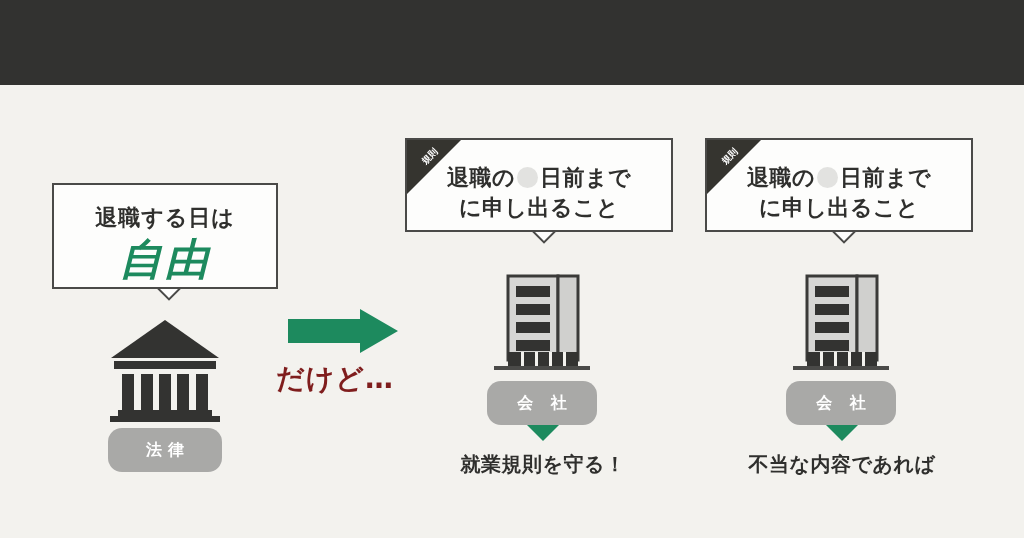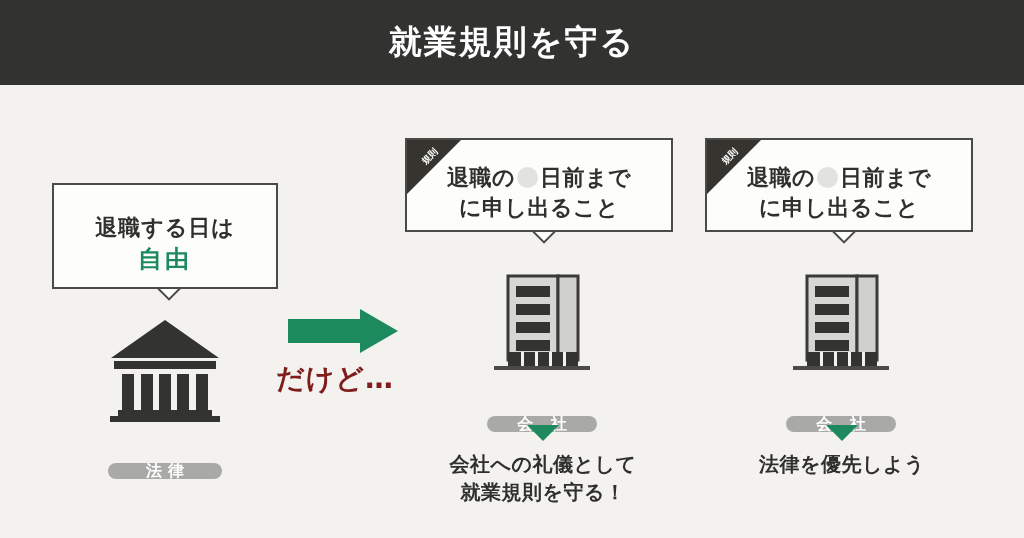--- a/index.html
+++ b/index.html
@@ -89,27 +89,28 @@
     height: 106px;
   }
   .free-line1 {
     font-size: 22px;
     font-weight: bold;
     letter-spacing: 1px;
     line-height: 1.25;
     font-family: "DejaVu Sans", "Liberation Sans", sans-serif;
   }
   .free-line2 {
-    font-size: 24px;
+    font-size: 43px;
     font-weight: bold;
     color: #1d8a5e;
     letter-spacing: 3px;
     line-height: 1.15;
     margin-top: 4px;
     font-family: "DejaVu Sans", "Liberation Sans", sans-serif;
+    font-style: italic;
   }
   #bubble-free .bubble-tail {
     left: 98px;
     top: 104px;
   }
 
   
   .rule-bubble {
     width: 268px;
     height: 94px;
@@ -190,33 +191,32 @@
     width: 104px;
     height: 106px;
   }
   #company-icon-1 { left: 490px; }
   #company-icon-2 { left: 789px; }
   .company-icon svg { display: block; }
 
   
   .pill {
     position: absolute;
-    height: 16px;
+    height: 44px;
     border-radius: 14px;
     background: #a9a9a7;
     color: #ffffff;
     display: flex;
     align-items: center;
     justify-content: center;
     font-size: 16px;
     font-weight: bold;
     letter-spacing: 6px;
     text-indent: 6px;
     font-family: "DejaVu Sans", "Liberation Sans", sans-serif;
-    margin-top: 35px;
   }
   #pill-law     { left: 108px; top: 428px; width: 114px; }
   #pill-company-1 { left: 487px; top: 381px; width: 110px; }
   #pill-company-2 { left: 786px; top: 381px; width: 110px; }
 
   
   #big-arrow {
     position: absolute;
     left: 288px;
     top: 309px;
@@ -264,21 +264,20 @@
   #conclusion-1 { left: 393px; }
   #conclusion-2 { left: 692px; }
   .conclusion .ln { display: block; white-space: nowrap; }
 </style>
 </head>
 <body>
 
 <div id="stage">
 
   <div class="header-bar"></div>
-  <div class="header-title">就業規則を守る</div>
 
   <div class="bubble" id="bubble-free">
     <div class="bubble-text">
       <div class="free-line1">退職する日は</div>
       <div class="free-line2">自由</div>
     </div>
     <div class="bubble-tail"></div>
   </div>
 
   <div id="law-icon">
@@ -329,21 +328,20 @@
       <rect x="45" y="84" width="3" height="14" fill="#f3f2ee"></rect>
       <rect x="59" y="84" width="3" height="14" fill="#f3f2ee"></rect>
       <rect x="73" y="84" width="3" height="14" fill="#f3f2ee"></rect>
       <rect x="4" y="98" width="96" height="4" fill="#4a4a48"></rect>
     </svg>
   </div>
   <div class="pill" id="pill-company-1">会 社</div>
 
   <div class="down-tri" id="down-tri-1"></div>
   <div class="conclusion" id="conclusion-1">
-    <span class="ln">会社への礼儀として</span>
     <span class="ln">就業規則を守る！</span>
   </div>
 
   <div class="bubble rule-bubble" id="bubble-rule-2">
     <div class="bubble-text">
       <div class="rule-text">
         <span class="ln"><span>退職の</span><span class="blank-dot"></span><span>日前まで</span></span>
         <span class="ln">に申し出ること</span>
       </div>
     </div>
@@ -366,16 +364,16 @@
       <rect x="45" y="84" width="3" height="14" fill="#f3f2ee"></rect>
       <rect x="59" y="84" width="3" height="14" fill="#f3f2ee"></rect>
       <rect x="73" y="84" width="3" height="14" fill="#f3f2ee"></rect>
       <rect x="4" y="98" width="96" height="4" fill="#4a4a48"></rect>
     </svg>
   </div>
   <div class="pill" id="pill-company-2">会 社</div>
 
   <div class="down-tri" id="down-tri-2"></div>
   <div class="conclusion" id="conclusion-2">
-    <span class="ln">法律を優先しよう</span>
+    <span class="ln">不当な内容であれば</span>
   </div>
 
 </div>
 
 </body></html>

